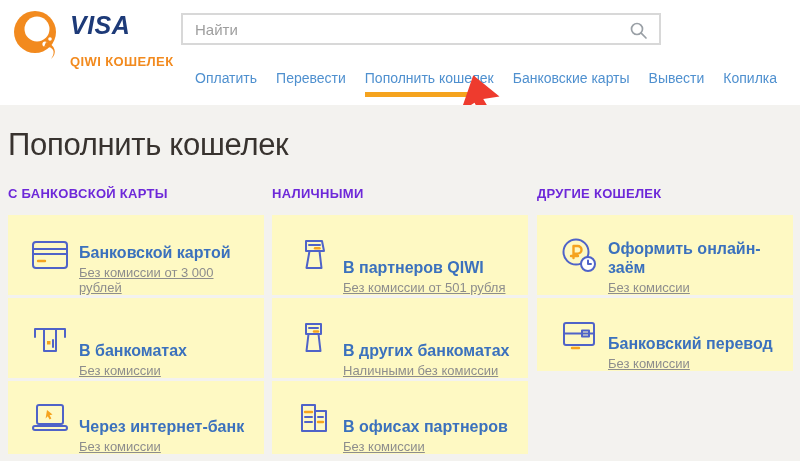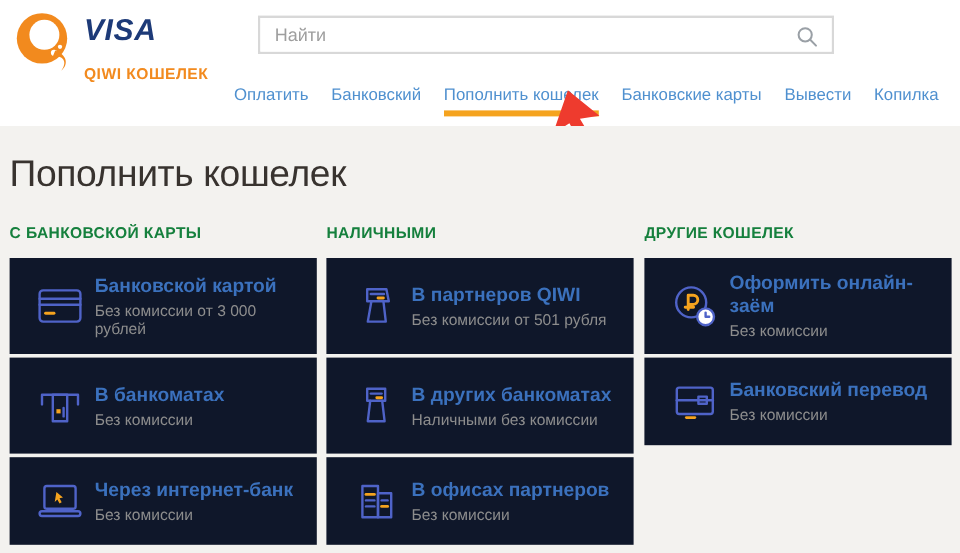--- a/index.html
+++ b/index.html
@@ -11,21 +11,21 @@
   
   .header { position:absolute; left:0; top:0; width:800px; height:105px; background:#ffffff; }
   .logo { position:absolute; left:10px; top:6px; display:flex; align-items:flex-start; cursor:pointer; }
   .logo-text { margin-left:6px; padding-top:8px; }
   .logo-visa {
     font-style:italic; font-weight:bold; font-size:25px; line-height:22px;
     color:#1d3a78; letter-spacing:0.5px;
   }
   .logo-qiwi { font-weight:bold; font-size:13px; color:#f28a1e; letter-spacing:0.4px; margin-top:18px; }
   .searchbox {
-    position:absolute; left:215px; top:13px; width:480px; height:32px;
+    position:absolute; left:181px; top:13px; width:480px; height:32px;
     border:2px solid #d8d8d8; background:#0c4a6e;
   }
   .searchbox input {
     width:100%; height:100%; border:none; outline:none;
     font-family:"Liberation Sans", sans-serif; font-size:15px; color:#555;
     padding:0 36px 0 12px;
   }
   .searchbox input::placeholder { color:#9e9e9e; }
   .search-ic { position:absolute; right:10px; top:6px; }
   .nav { position:absolute; left:195px; top:70px; display:flex; gap:19px; }
@@ -37,33 +37,33 @@
   }
   .cursor-arrow { position:absolute; left:453px; top:74px; pointer-events:none; }
   
   .main { position:absolute; left:0; top:105px; width:800px; height:356px; background:#f3f2ef; }
   .page-title {
     position:absolute; left:8px; top:22px; font-size:31px; font-weight:400;
     color:#38332f; letter-spacing:-0.3px;
   }
   .col-header {
     position:absolute; top:81px; font-size:13px; font-weight:bold;
-    color:#15803d; letter-spacing:0.3px;
+    color:#6d28d9; letter-spacing:0.3px;
   }
   .col { position:absolute; top:110px; display:flex; flex-direction:column; gap:3px; }
   .col, .card { width:256px; }
   .card {
-    height:80px; background:#0f172a; position:relative; cursor:pointer;
-    display:flex; align-items:center;
+    height:80px; background:#fef9c3; position:relative; cursor:pointer;
+    display:flex; align-items:flex-end;
   }
   .card.short { height:73px; }
   .card-icon { position:absolute; left:20px; top:50%; transform:translateY(-50%); width:44px; height:44px; }
   .card-text { margin-left:71px; padding-right:6px; }
   .card-title { font-size:16px; font-weight:bold; color:#3b71bd; line-height:19px; }
-  .card-sub { font-size:13px; color:#8d8d8d; margin-top:3px; line-height:15px; }
+  .card-sub { font-size:13px; color:#8d8d8d; margin-top:3px; line-height:15px;text-decoration:underline; }
   svg .st { stroke:#4f63c8; stroke-width:2; fill:none; stroke-linejoin:round; stroke-linecap:round; }
   svg .or { stroke:#f5a31e; stroke-width:2.4; fill:none; stroke-linecap:round; }
   svg .orf { fill:#f5a31e; }
 </style>
 </head>
 <body>
 
 <div class="header">
 
   <div class="logo">
@@ -83,21 +83,21 @@
   <div class="searchbox">
     <input type="text" placeholder="Найти" style="">
     <svg class="search-ic" width="20" height="20" viewBox="0 0 20 20">
       <circle cx="8" cy="8" r="5.5" fill="none" stroke="#9aa0a6" stroke-width="1.7"></circle>
       <line x1="12.2" y1="12.2" x2="17" y2="17" stroke="#9aa0a6" stroke-width="1.7" stroke-linecap="round"></line>
     </svg>
   </div>
 
   <div class="nav">
     <span class="nav-item">Оплатить</span>
-    <span class="nav-item">Банковский</span>
+    <span class="nav-item">Перевести</span>
     <span class="nav-item active">Пополнить кошелек</span>
     <span class="nav-item">Банковские карты</span>
     <span class="nav-item">Вывести</span>
     <span class="nav-item">Копилка</span>
   </div>
 
   <svg class="cursor-arrow" width="58" height="50" viewBox="0 0 46 40">
     <polygon points="16,1 6,30 17,23 26,39 33,35 24,20 37,18" fill="#ee3b2e"></polygon>
   </svg>
 </div>

